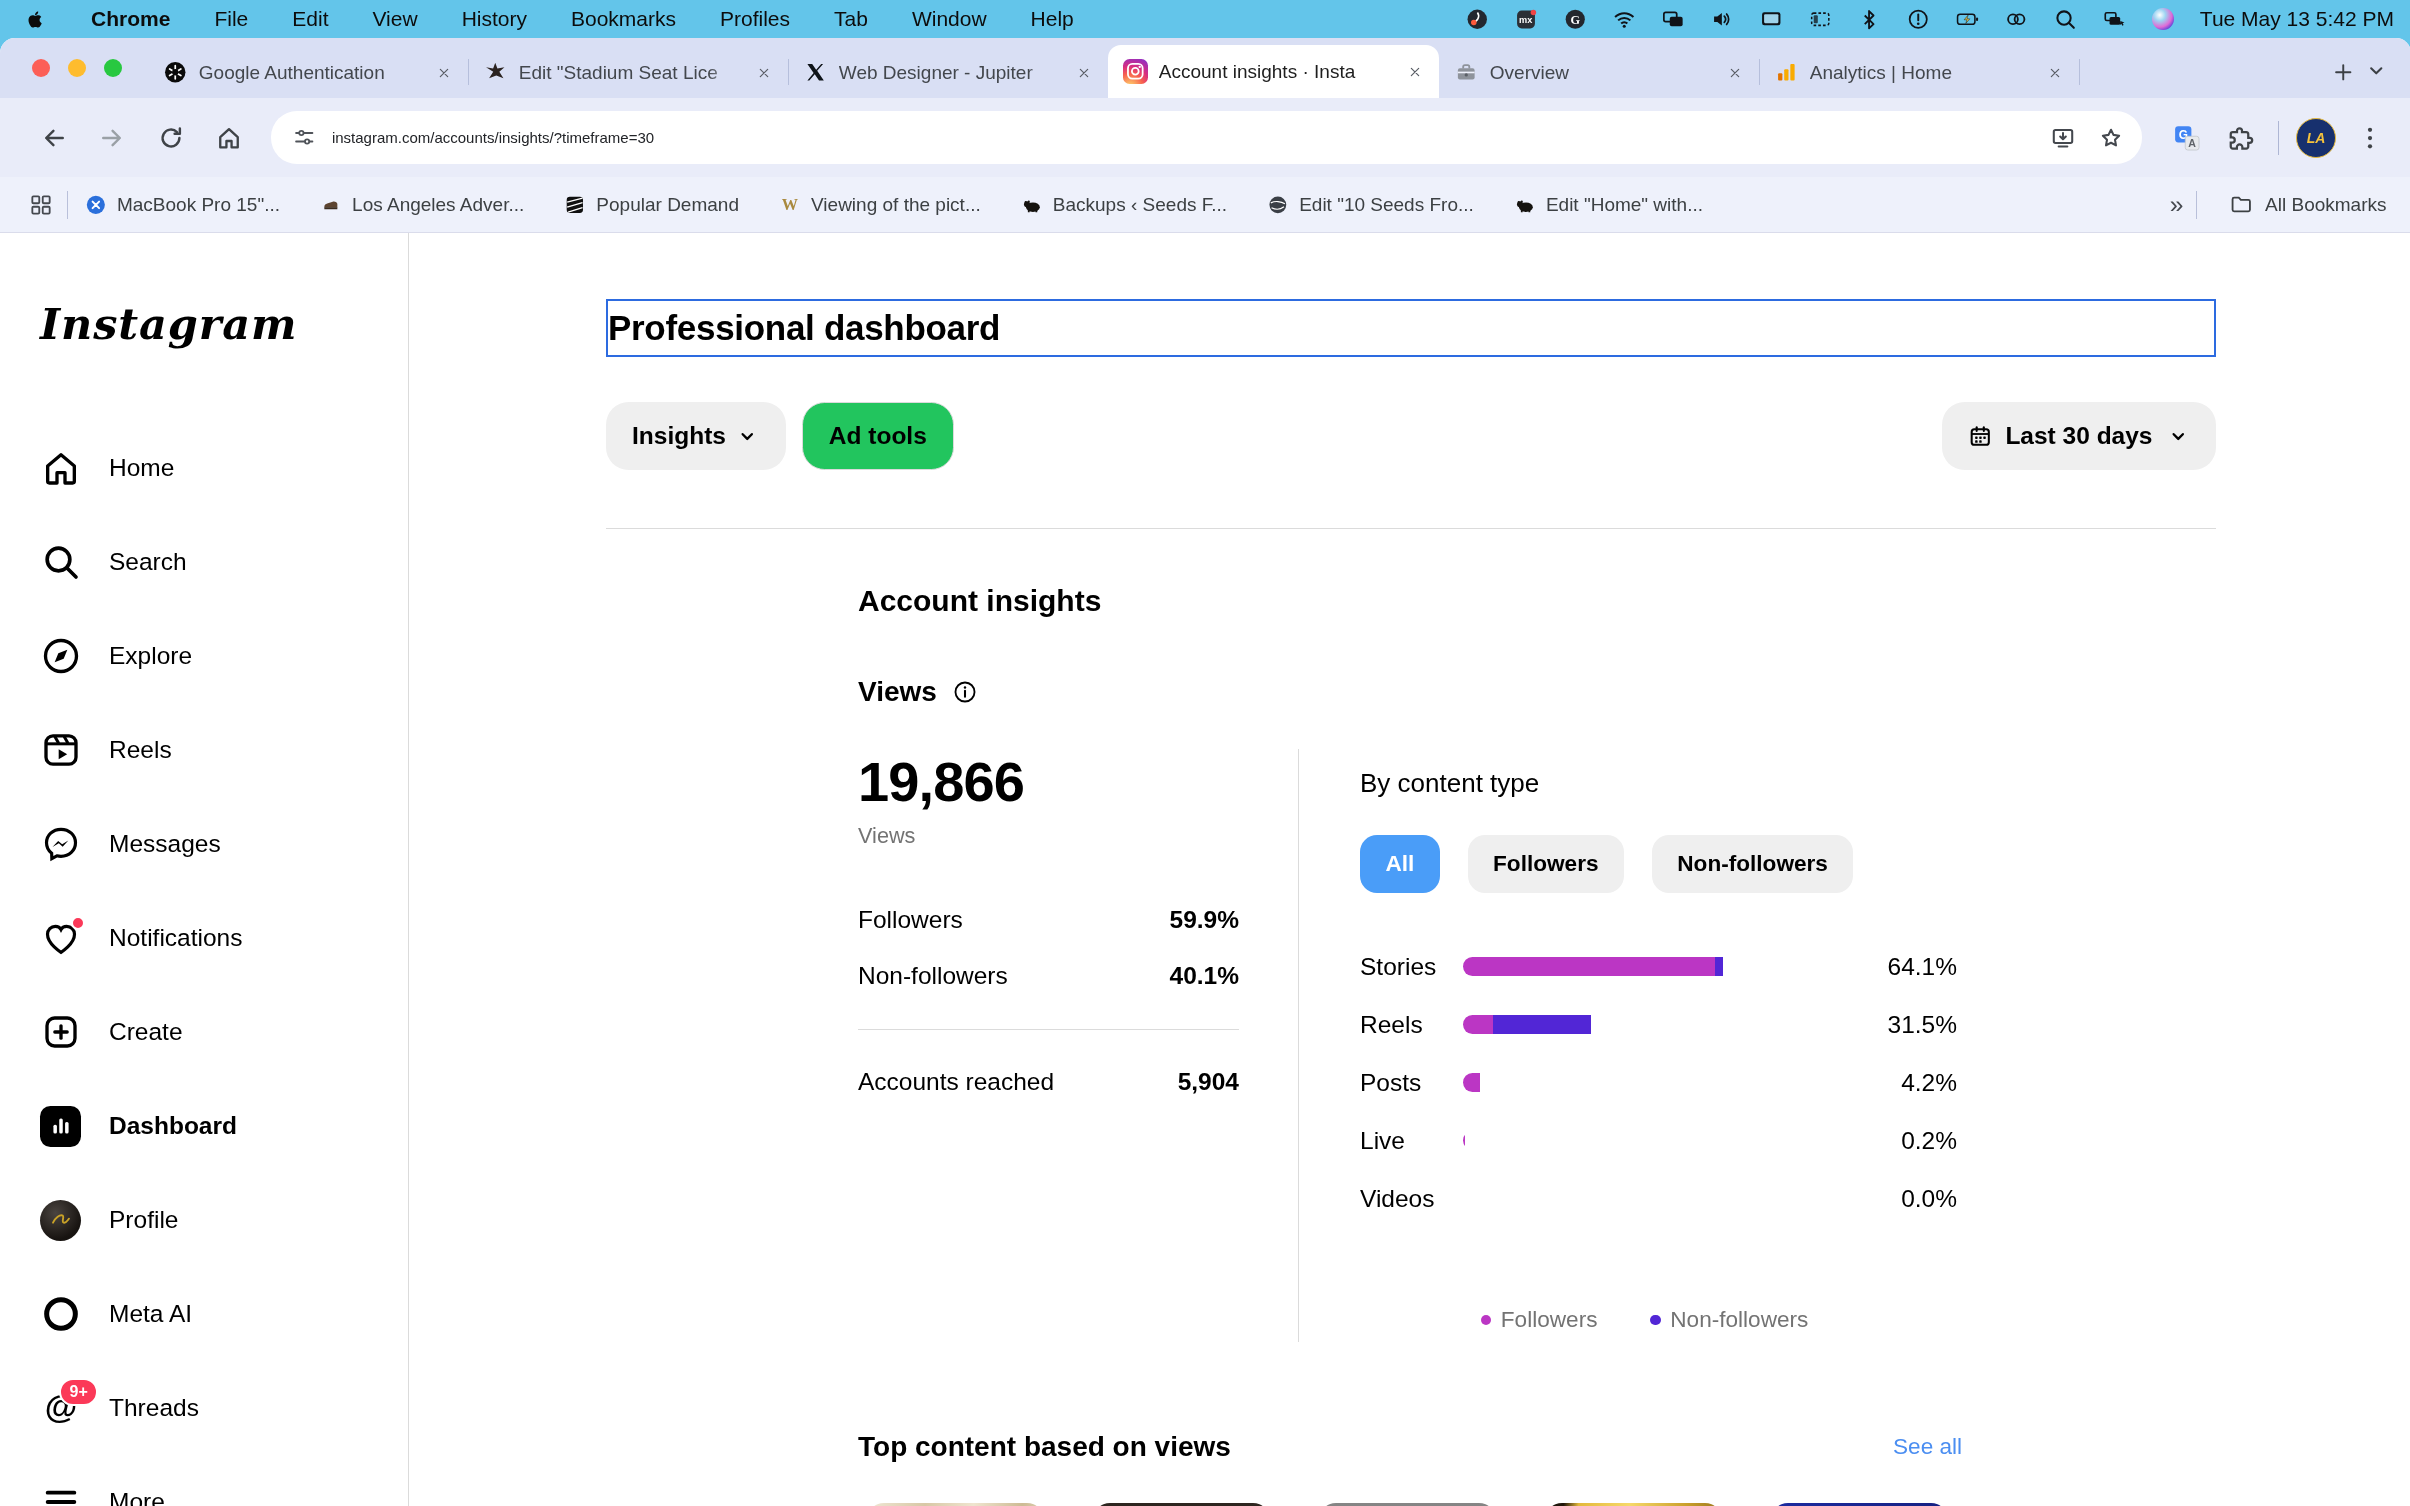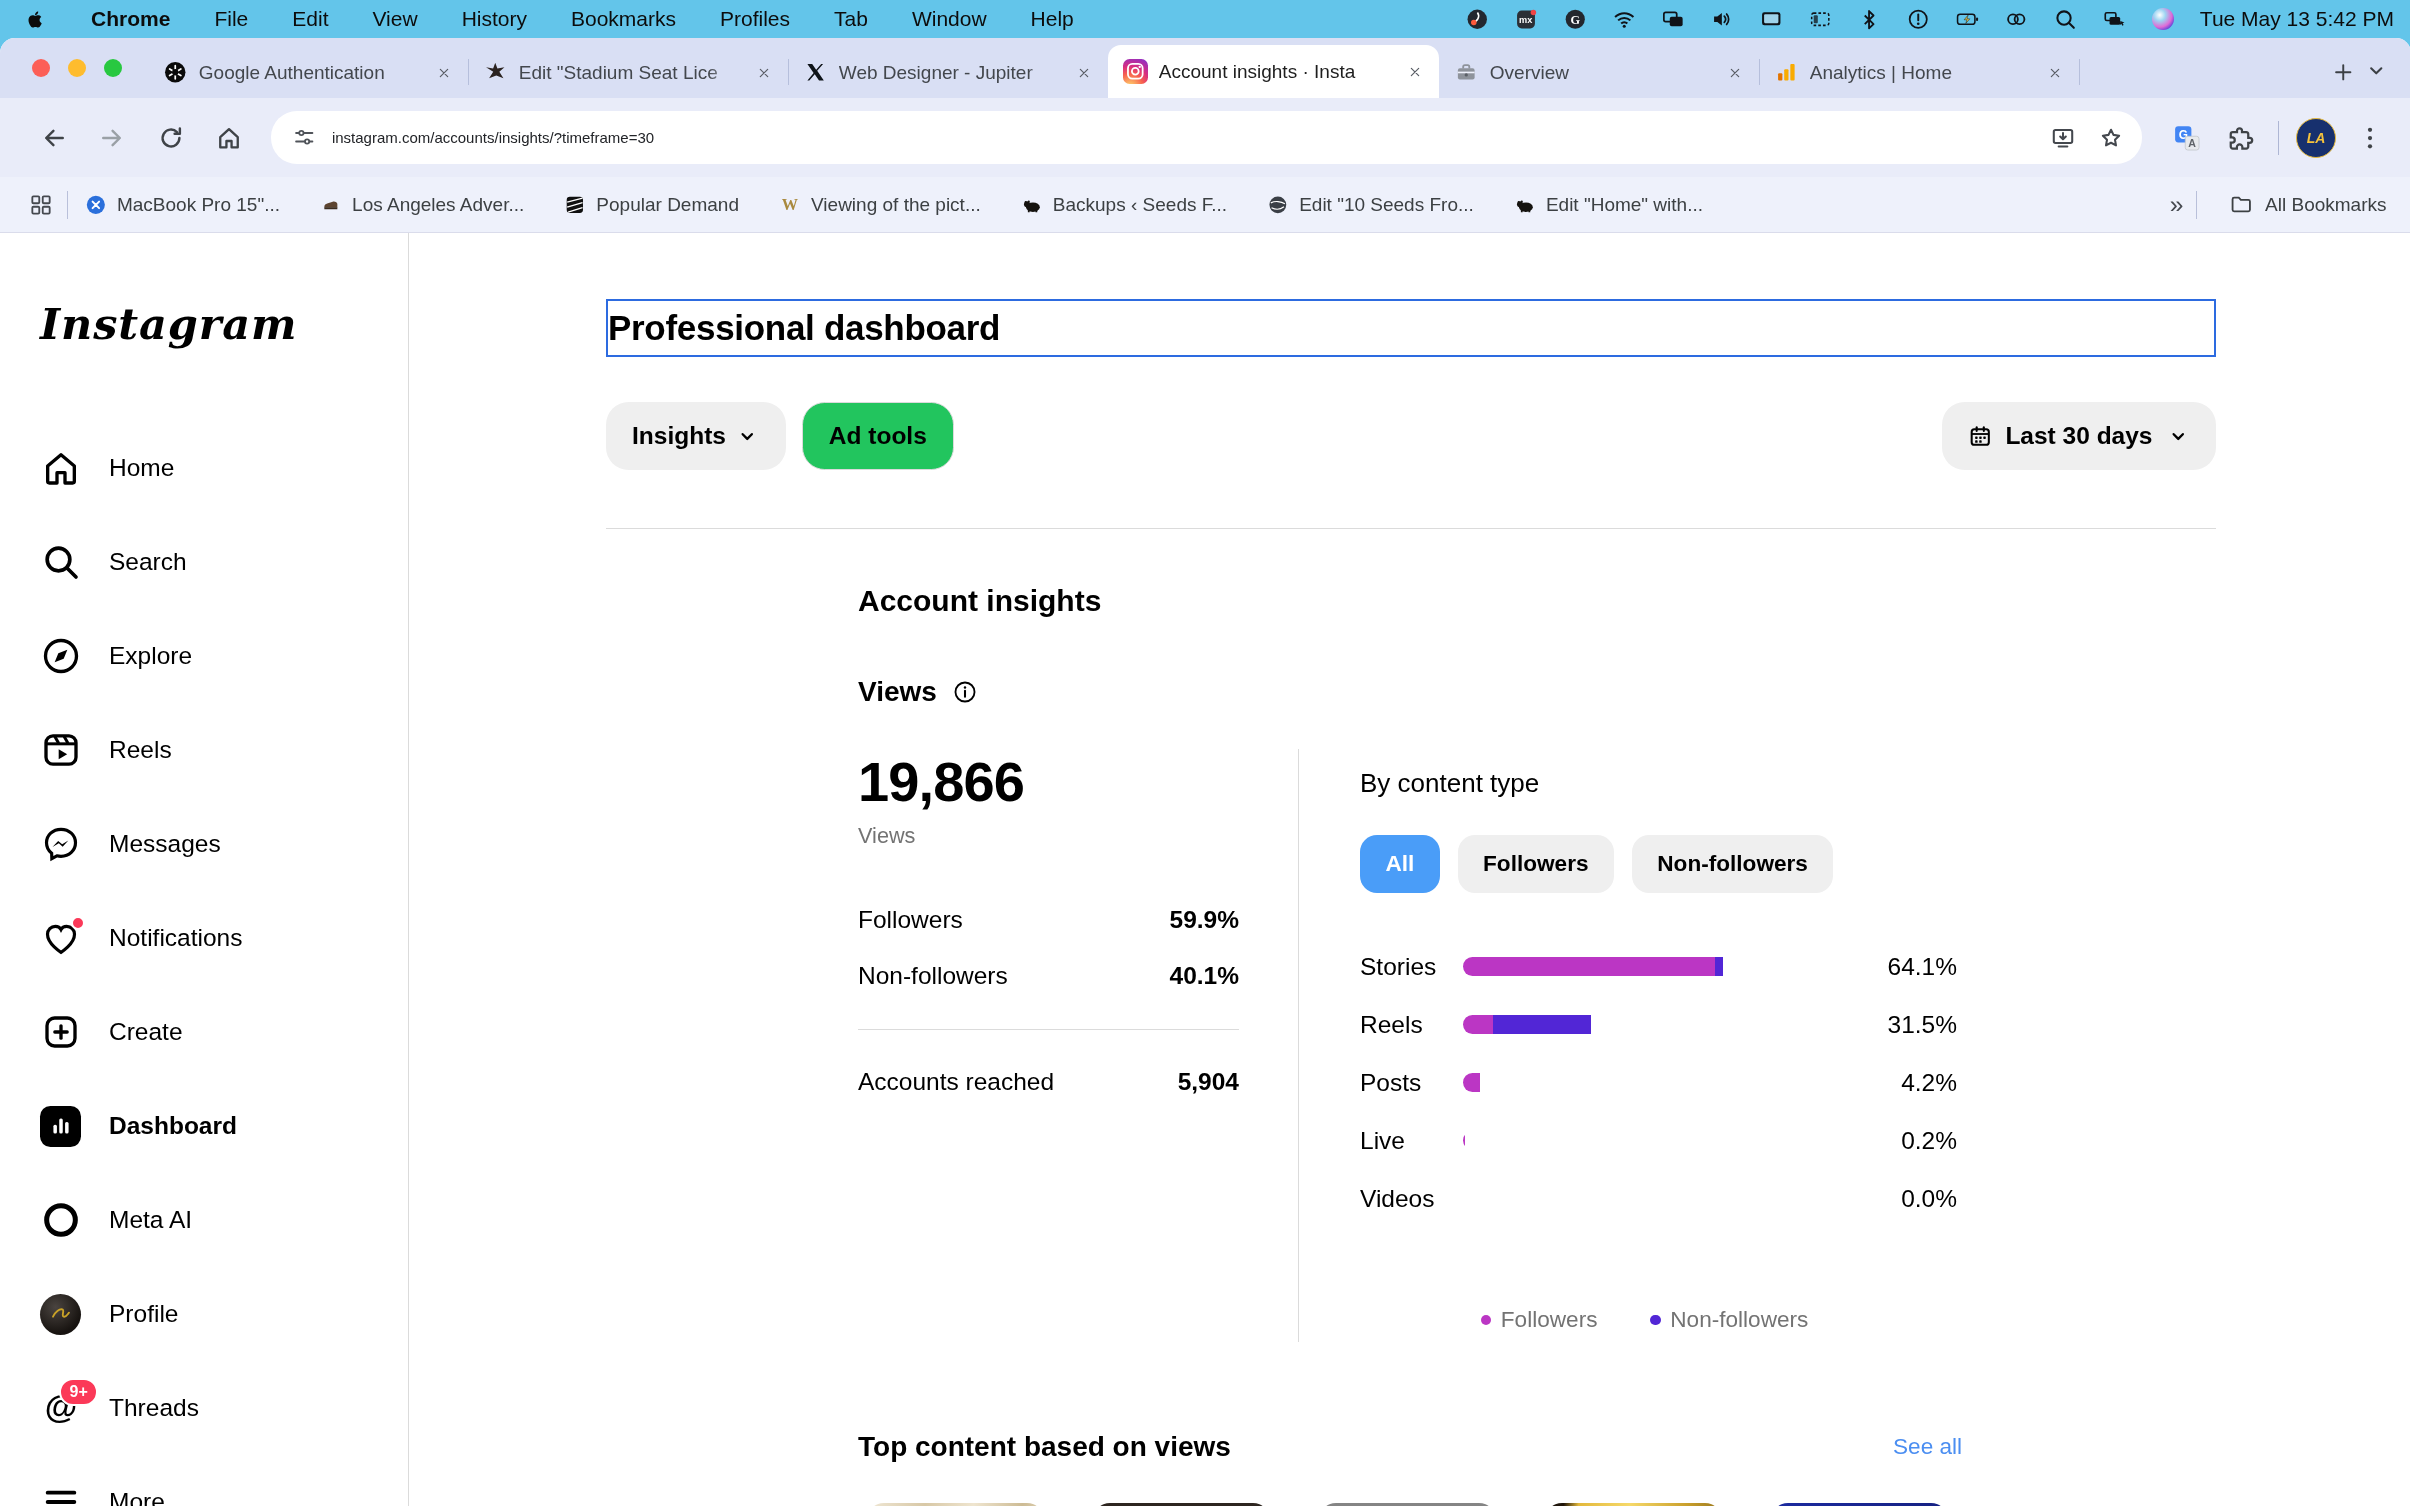--- a/index.html
+++ b/index.html
@@ -123,21 +123,21 @@
   .big-num { font-size:56px; font-weight:800; letter-spacing:-0.9px; }
   .big-label { margin-top:9.4px; font-size:21.7px; color:#737373; }
   .stat-rows { margin-top:43px; width:381px; }
   .stat-row { display:flex; justify-content:space-between; align-items:center; height:56px; }
   .stat-row .lbl { font-size:24.5px; }
   .stat-row .val { font-size:24.5px; font-weight:700; }
   .stat-hr { width:381px; height:0.9px; background:#dbdbdb; margin:24.5px 0; }
 
   .col-right { flex:1; border-left:0.9px solid #dbdbdb; padding-left:61px; padding-bottom:9.4px; }
   .bct-heading { font-size:26px; font-weight:400; margin-top:19px; }
-  .filters { display:flex; gap:18px; margin-top:36px; }
+  .filters { display:flex; gap:28px; margin-top:36px; }
   .filter { height:58px; border-radius:17px; background:#efefef; display:flex; align-items:center;
     padding:0 25.4px; font-size:22.6px; font-weight:700; cursor:pointer; }
   .filter.active { background:#4a9df8; color:#fff; }
   .bar-rows { margin-top:45px; }
   .bar-row { display:grid; grid-template-columns:103px 405px 89px; align-items:center; height:58px; }
   .bar-row .lbl { font-size:24.5px; }
   .bar-track { height:19px; display:flex; border-radius:9.4px; overflow:hidden; width:405px; }
   .bar-seg { height:100%; }
   .bar-row .val { font-size:24.5px; text-align:right; }
   .legend { display:flex; gap:53px; margin:79px 0 0 121px; }
@@ -636,35 +636,35 @@
                   <rect x="5.5" y="11" width="3" height="7.5" rx="1.3" fill="#fff"></rect>
                   <rect x="10.5" y="5.5" width="3" height="13" rx="1.3" fill="#fff"></rect>
                   <rect x="15.5" y="8.5" width="3" height="10" rx="1.3" fill="#fff"></rect>
                 </svg>
               </span>
             </span>
             <span class="nav-label">Dashboard</span>
           </div>
           <div class="nav-item">
             <span class="nav-ico">
-              <svg viewBox="0 0 24 24" xmlns="http://www.w3.org/2000/svg">
-                <circle cx="12" cy="12" r="8.6" fill="none" stroke="currentColor" stroke-width="3"></circle>
-              </svg>
-            </span>
-            <span class="nav-label">Meta AI</span>
-          </div>
-          <div class="nav-item">
-            <span class="nav-ico">
               <span class="profile-ico">
                 <svg viewBox="0 0 24 24" xmlns="http://www.w3.org/2000/svg">
                   <path d="M6 14c2-4 5-6 7-5.5s-1 5 1 5.5 3-2 4-3" fill="none" stroke="#c9a227" stroke-width="1.4" stroke-linecap="round"></path>
                 </svg>
               </span>
             </span>
             <span class="nav-label">Profile</span>
+          </div>
+          <div class="nav-item">
+            <span class="nav-ico">
+              <svg viewBox="0 0 24 24" xmlns="http://www.w3.org/2000/svg">
+                <circle cx="12" cy="12" r="8.6" fill="none" stroke="currentColor" stroke-width="3"></circle>
+              </svg>
+            </span>
+            <span class="nav-label">Meta AI</span>
           </div>
           <div class="nav-item">
             <span class="nav-ico">
               <svg viewBox="0 0 24 24" xmlns="http://www.w3.org/2000/svg">
                 <text x="12" y="18" font-size="20" font-weight="600" text-anchor="middle" font-family="Liberation Sans,sans-serif" fill="currentColor">@</text>
               </svg>
               <span class="nav-badge">9+</span>
             </span>
             <span class="nav-label">Threads</span>
           </div>

